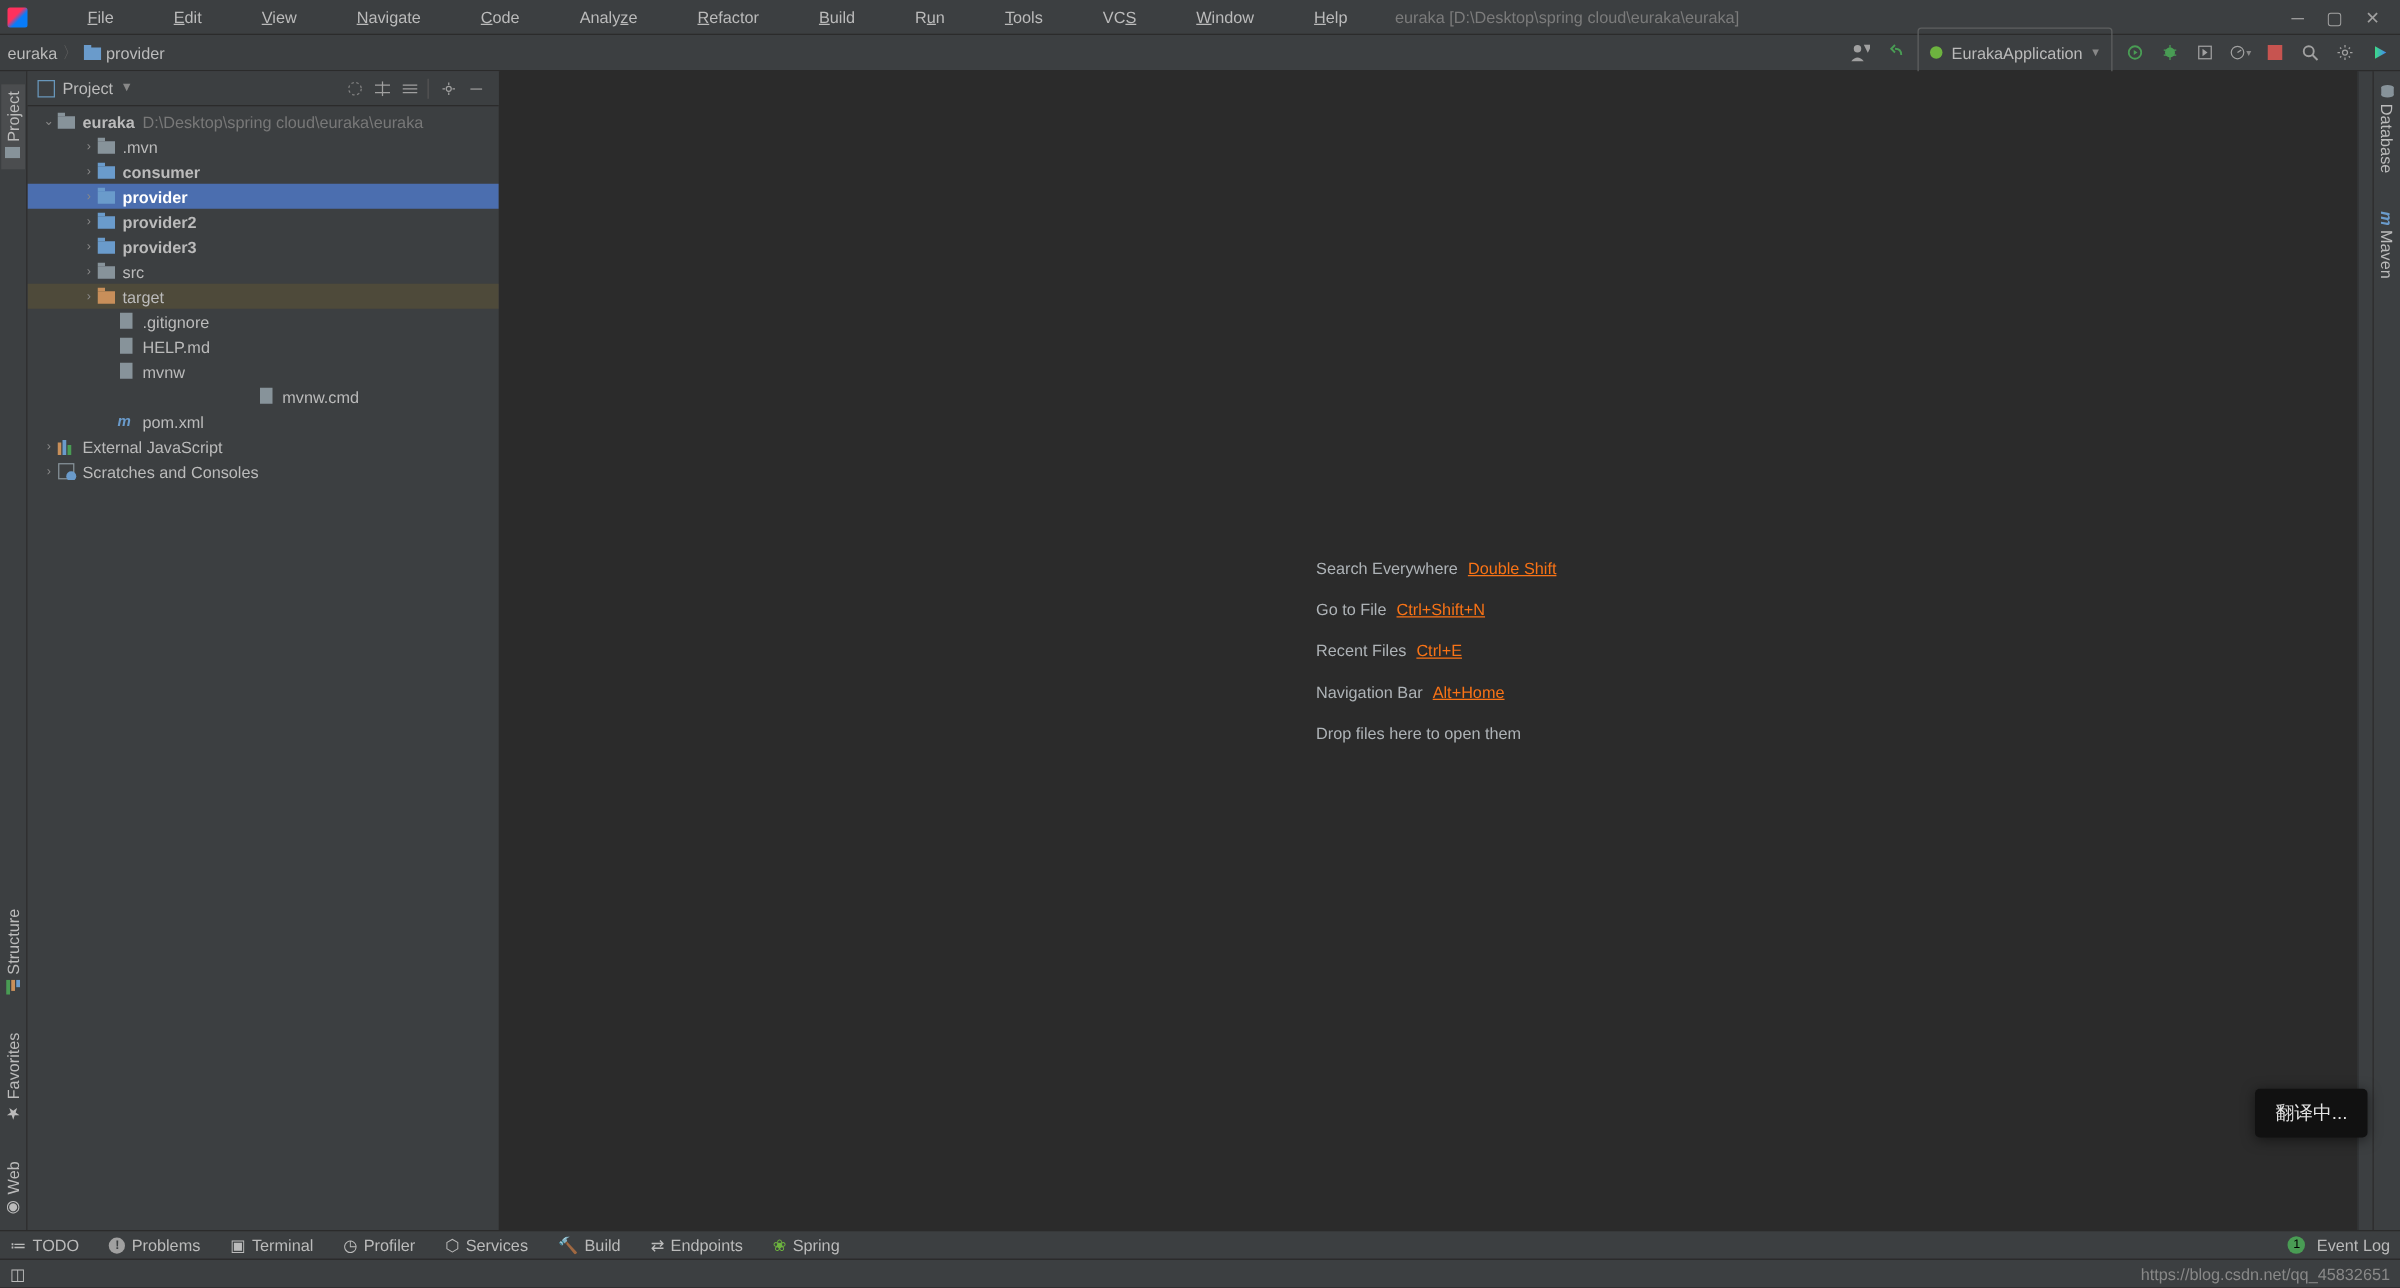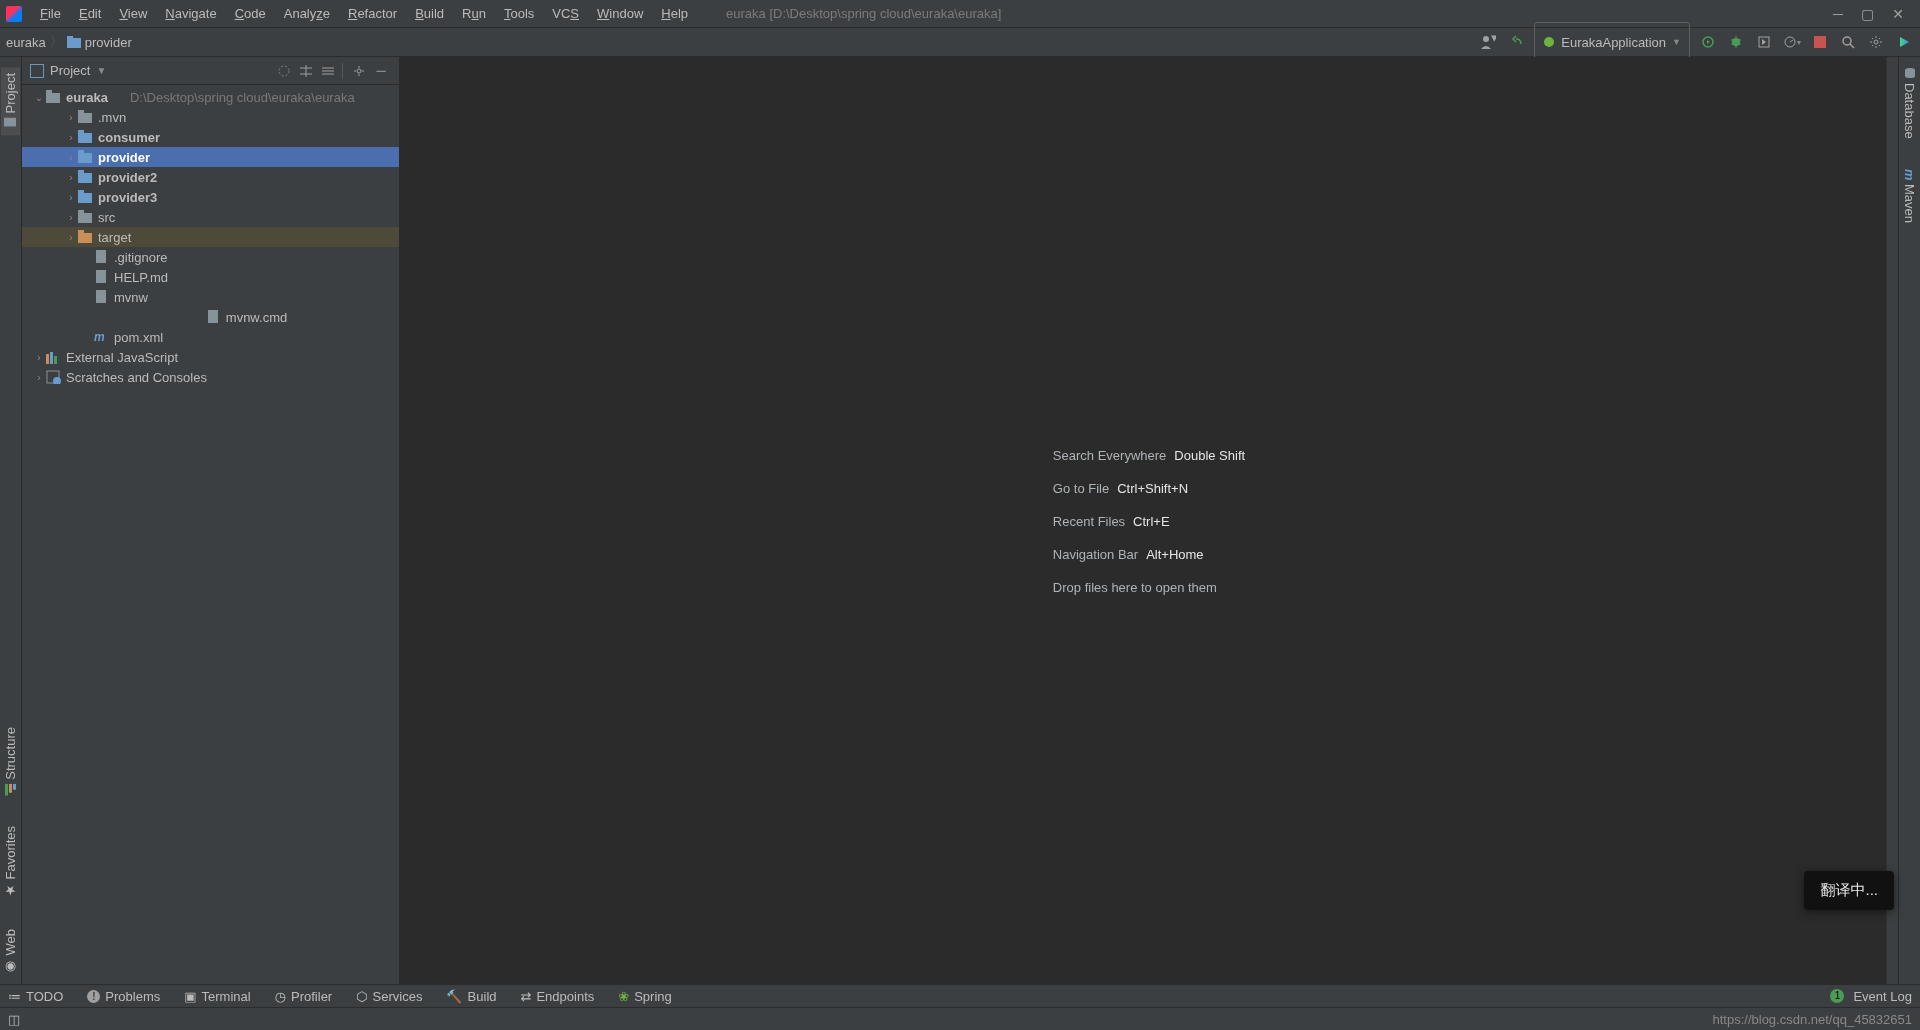--- a/index.html
+++ b/index.html
@@ -2,21 +2,21 @@
 <html><head>
 <meta charset="utf-8">
 <style>
 * { margin: 0; padding: 0; box-sizing: border-box; font-family: -apple-system, "Segoe UI", Arial, sans-serif; font-size: 13px; }
 body { background: #2b2b2b; color: #bbbbbb; width: 1920px; height: 1030px; overflow: hidden; user-select: none; }
 
 
 .titlebar { height: 28px; background: #3c3f41; display: flex; align-items: center; padding: 0 6px; border-bottom: 1px solid #2b2b2b; }
 .titlebar .logo { width: 16px; height: 16px; margin-right: 10px; background: linear-gradient(135deg,#fe315d 0%,#fe315d 40%,#087cfa 60%,#087cfa 100%); border-radius: 2px; position: relative; }
 .titlebar .menu { display: flex; gap: 2px; }
-.titlebar .menu span { padding: 4px 8px; cursor: default; }
+.titlebar .menu span { padding: 4px 8px; cursor: default; margin-left: 30px; }
 .titlebar .menu u { text-decoration: underline; }
 .titlebar .title { flex: 1; padding-left: 30px; color: #7b7b7b; }
 .titlebar .wincontrols { display: flex; gap: 18px; padding-right: 10px; color: #a0a0a0; }
 .titlebar .wincontrols span { cursor: default; font-size: 14px; }
 
 
 .navbar { height: 29px; background: #3c3f41; display: flex; align-items: center; padding: 0 6px; border-bottom: 1px solid #2b2b2b; }
 .navbar .bc { display: flex; align-items: center; gap: 4px; }
 .navbar .bc .sep { color: #606060; }
 .navbar .bc .folder-icon { width: 14px; height: 12px; display: inline-block; }
@@ -45,31 +45,31 @@
 .project .header .title { font-weight: normal; }
 .project .header .arrow { margin-left: 6px; font-size: 10px; color: #888; }
 .project .header .spacer { flex: 1; }
 .project .header .hbtn { width: 20px; height: 20px; display: flex; align-items: center; justify-content: center; color: #a0a0a0; margin-left: 2px; }
 
 .tree { flex: 1; overflow: auto; padding-top: 2px; }
 .node { display: flex; align-items: center; height: 20px; padding-left: 0; white-space: nowrap; }
 .node .chev { width: 14px; text-align: center; font-size: 10px; color: #888; }
 .node .nicon { width: 16px; height: 14px; margin-right: 4px; flex-shrink: 0; }
 .node .label { }
-.node .path { color: #787878; margin-left: 22px; }
+.node .path { color: #787878; margin-left: 6px; }
 .node.bold .label { font-weight: bold; }
 .node.selected { background: #4b6eaf; color: #fff; }
 .node.selected .label { font-weight: bold; }
 .node.target { background: #4e4a3a; }
 
 
 .editor { flex: 1; background: #2b2b2b; display: flex; align-items: center; justify-content: center; position: relative; }
 .editor .hints { display: flex; flex-direction: column; gap: 16px; }
 .editor .hint { font-size: 15px; color: #aeb3b7; }
-.editor .hint .sc { color: #e5e5e5; margin-left: 8px; }
+.editor .hint .sc { color: #f97316; margin-left: 8px; text-decoration: underline; }
 .editor .scrollbar { position: absolute; right: 0; top: 0; width: 12px; height: 100%; background: #3c3f41; border-left: 1px solid #313335; }
 
 
 .toast { position: absolute; right: 26px; bottom: 120px; background: #111; color: #e5e5e5; padding: 10px 16px; border-radius: 4px; font-size: 15px; box-shadow: 0 2px 10px rgba(0,0,0,.5); }
 
 
 .bottomtools { height: 23px; background: #3c3f41; display: flex; align-items: center; padding: 0 8px; border-top: 1px solid #2b2b2b; gap: 24px; }
 .bottomtools .tool { display: flex; align-items: center; gap: 5px; font-size: 12px; color: #bbbbbb; }
 .bottomtools .spacer { flex: 1; }
 .bottomtools .badge { width: 14px; height: 14px; border-radius: 7px; background: #499c54; color: #000; font-size: 10px; text-align: center; line-height: 14px; margin-right: 4px; }

